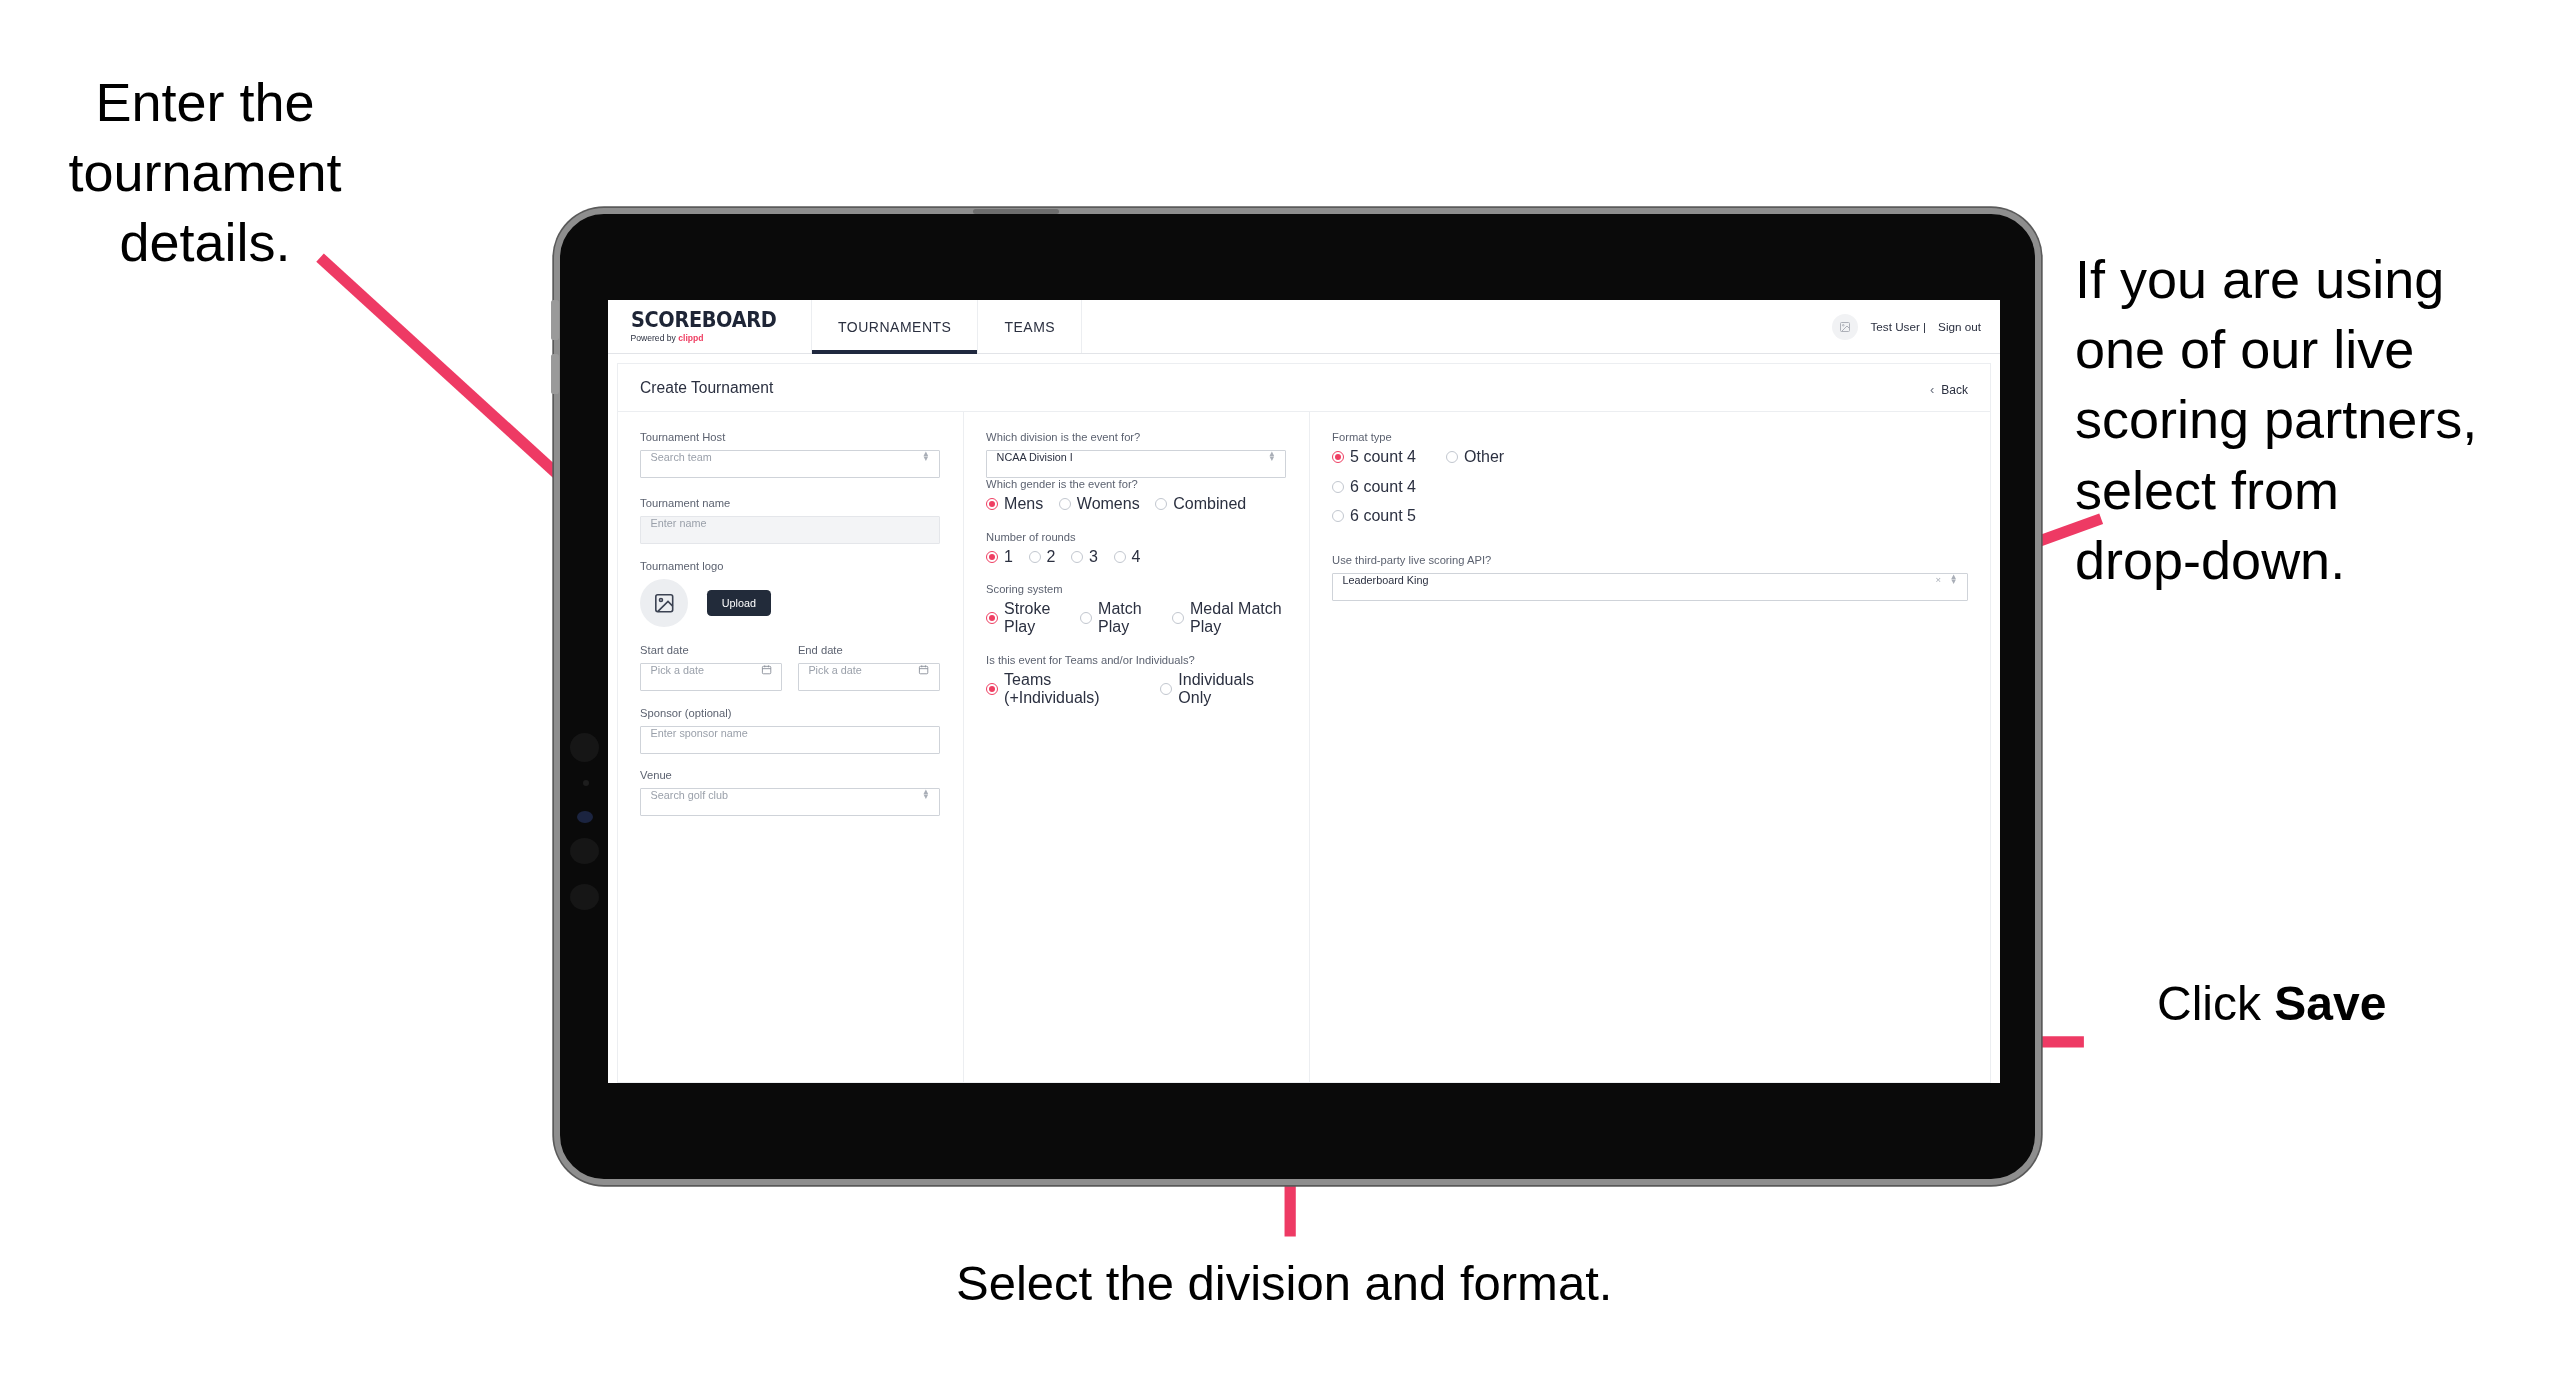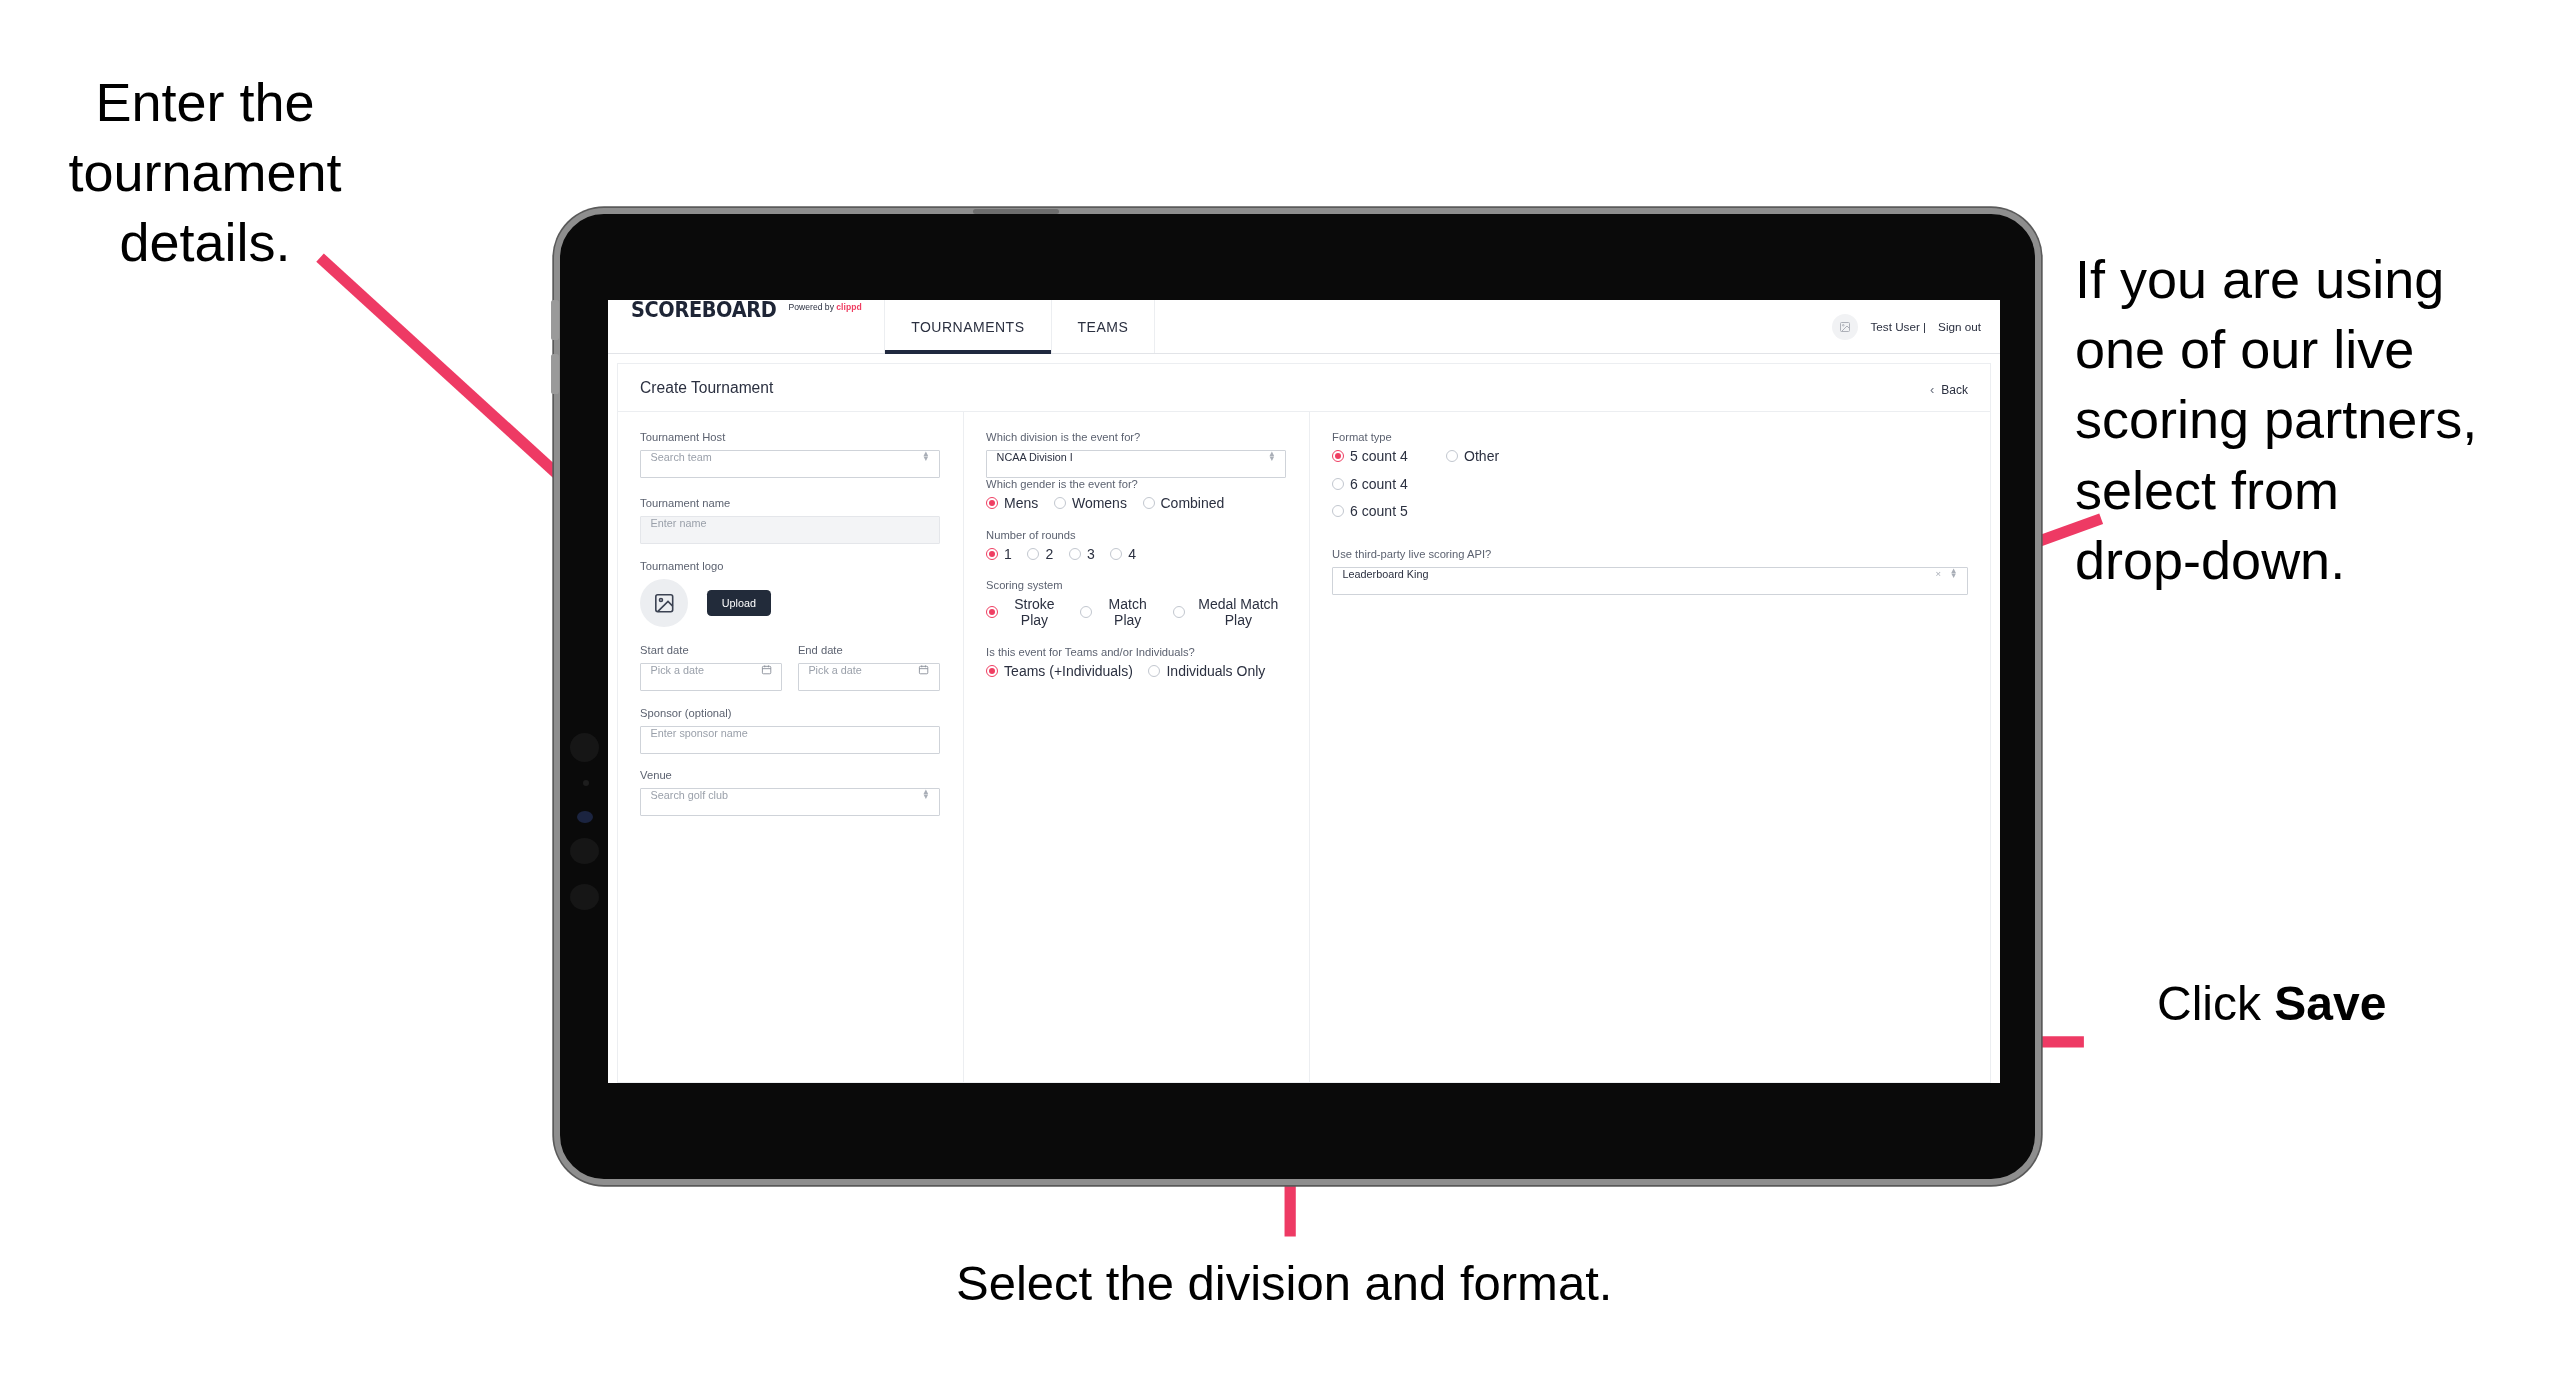--- a/index.html
+++ b/index.html
@@ -71,21 +71,21 @@
   
   #app-header {
     height: 54px;
     background: #ffffff;
     border-bottom: 0.9px solid #e2e4e8;
     display: flex;
     align-items: stretch;
     position: relative;
   }
   #brand {
-    display: flex; flex-direction: row; justify-content: center;
+    display: flex; flex-direction: column; justify-content: center;
     padding: 0 22.5px 0 22.5px;
     border-right: 0.9px solid #eceef1;
   }
   #brand-name {
     font-family: "DejaVu Sans", sans-serif;
     font-weight: bold;
     font-size: 21px;
     letter-spacing: -0.4px;
     color: #1e2536;
     line-height: 1;
@@ -196,21 +196,21 @@
   .radio {
     width: 12px; height: 12px; border-radius: 50%;
     border: 1.4px solid #c2c7cf; background: #fff;
     display: inline-flex; align-items: center; justify-content: center;
     flex-shrink: 0; cursor: pointer;
   }
   .radio.on { border-color: #ef3e62; }
   .radio.on::after {
     content: ""; width: 6px; height: 6px; border-radius: 50%; background: #ef3e62;
   }
-  .radio-label { font-size: 14px; color: #2b3040; text-align: center; }
+  .radio-label { font-size: 16px; color: #2b3040; }
 
   
   #format-grid { display: flex; gap: 0; margin-bottom: 29px; }
   #format-left { width: 114px; }
   #format-right { padding-top: 0px; }
 
   
   #page-footer {
     margin: 0 8.6px 0 8.6px;
     border: 0.9px solid #eceef1;

